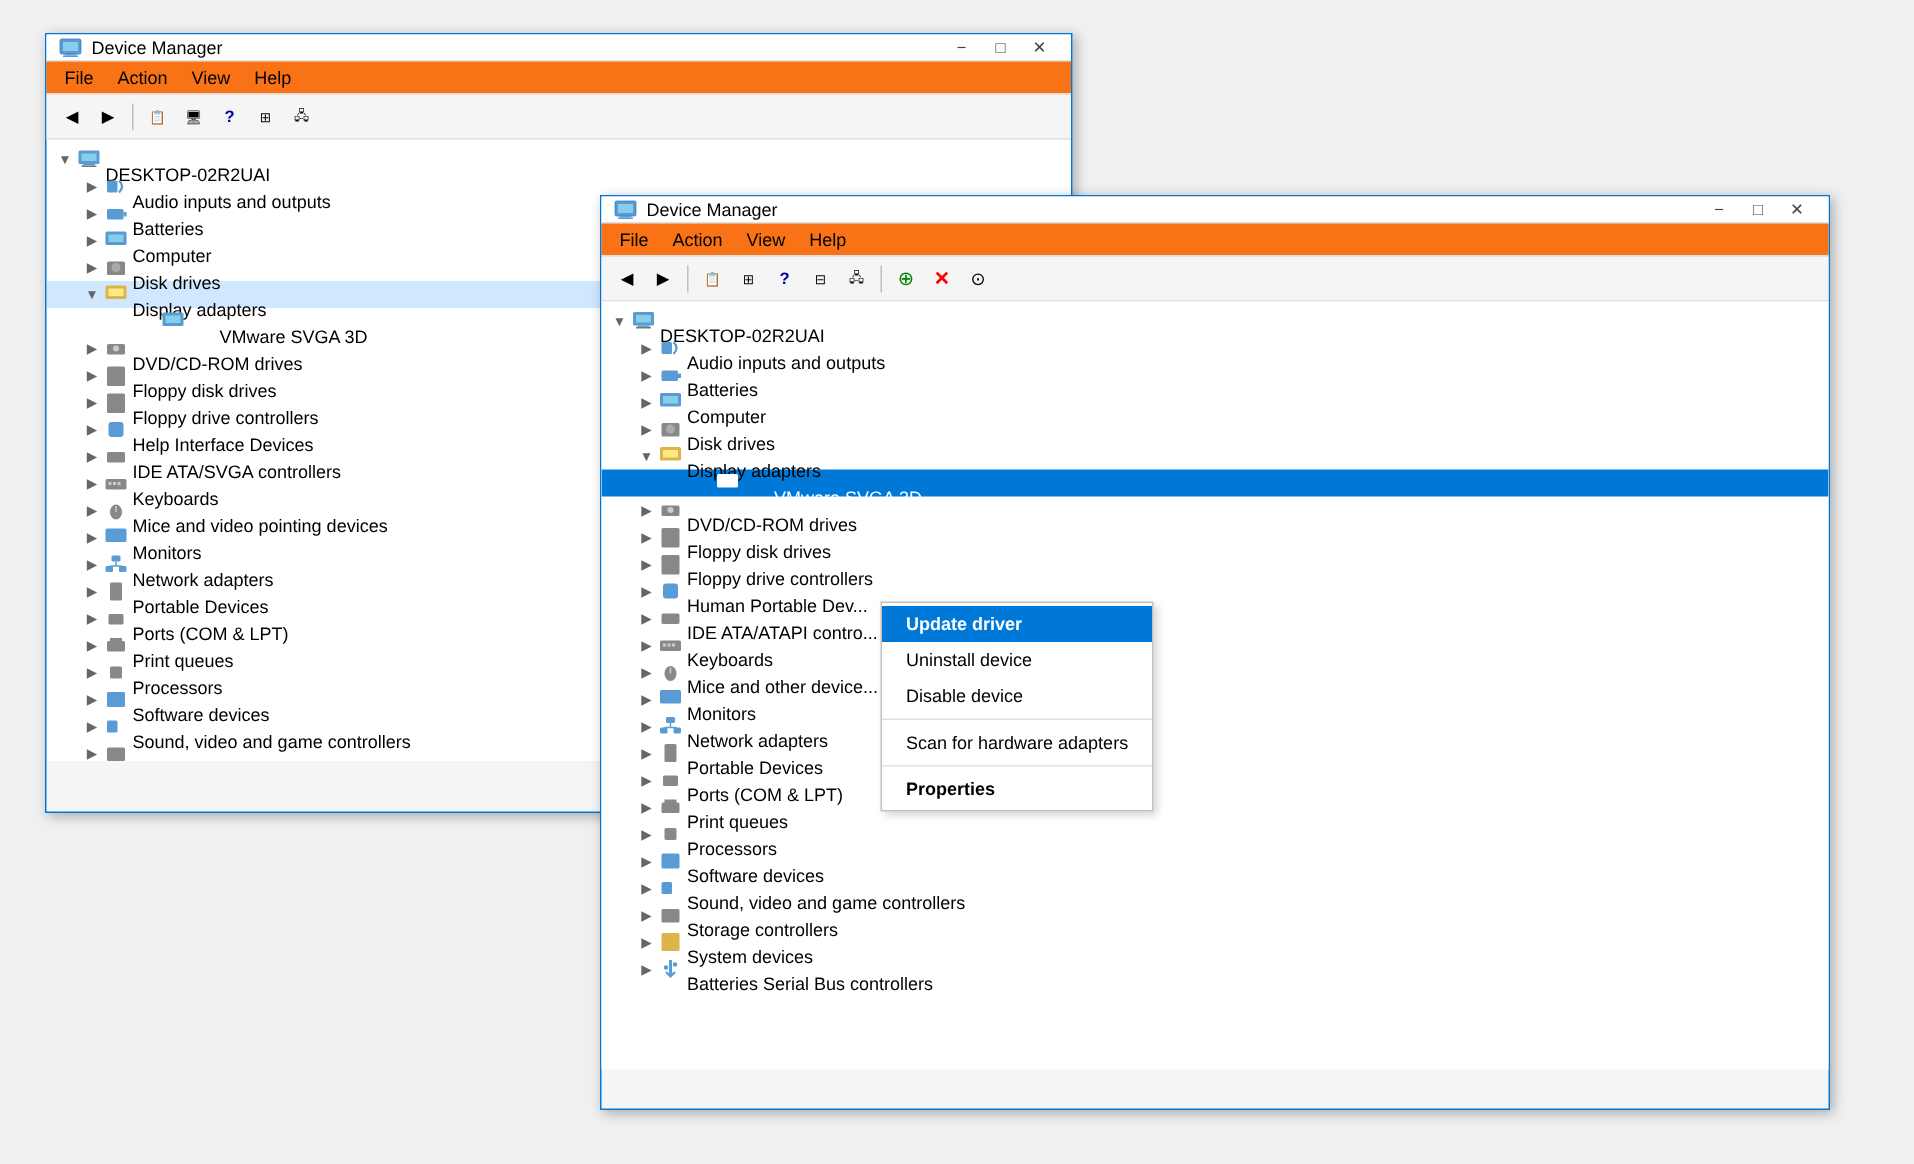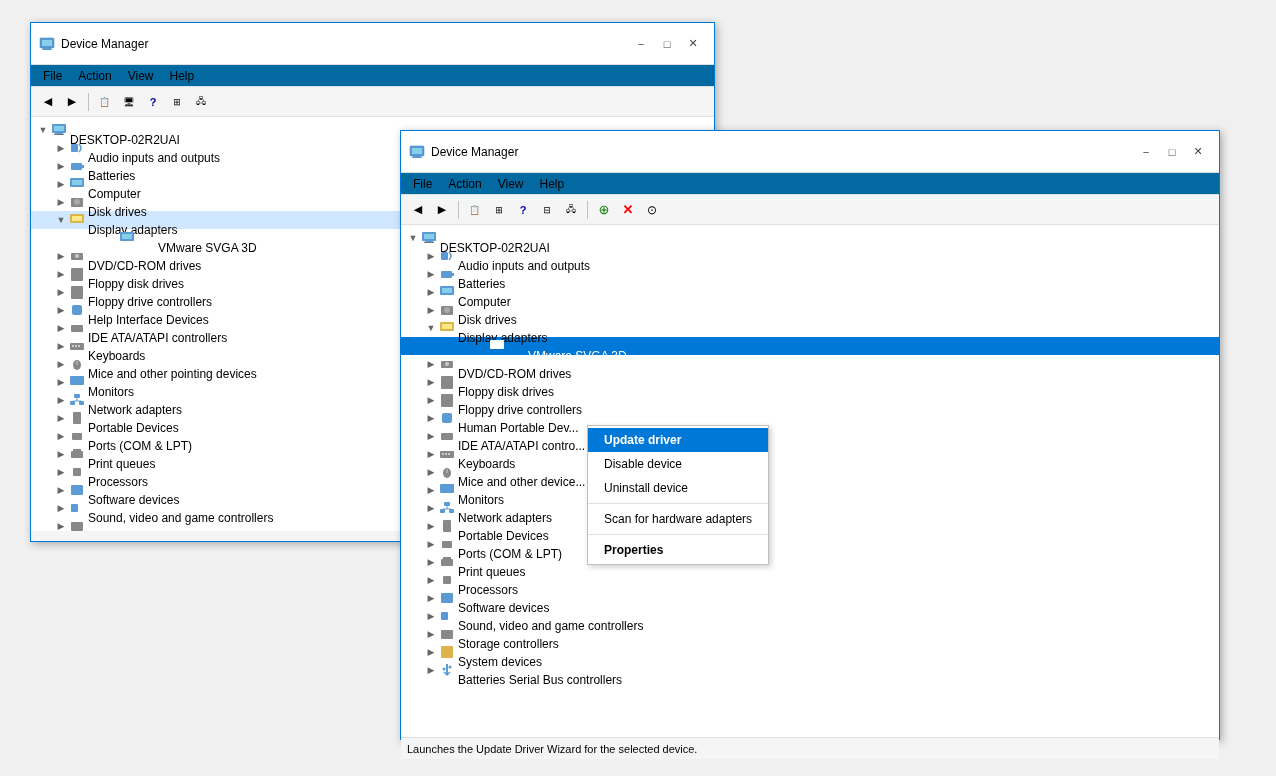--- a/index.html
+++ b/index.html
@@ -21,21 +21,21 @@
       box-shadow: 2px 2px 8px rgba(0,0,0,0.3);
     }
 
     .title-bar {
       background: #ffffff;
       border-bottom: 1px solid #e0e0e0;
       padding: 6px 8px;
       display: flex;
       align-items: center;
       justify-content: space-between;
-      height: 42px;
+      height: 18px;
     }
 
     .title-bar-left {
       display: flex;
       align-items: center;
       gap: 6px;
     }
 
     .title-bar-icon {
       width: 16px;
@@ -60,21 +60,21 @@
       cursor: pointer;
       font-size: 11px;
       display: flex;
       align-items: center;
       justify-content: center;
       color: #444;
     }
 
     
     .menu-bar {
-      background: #0369a1;
+      background: #f97316;
       border-bottom: 1px solid #e0e0e0;
       padding: 2px 4px;
       display: flex;
       gap: 0;
       height: 22px;
       align-items: center;
     }
 
     .menu-item {
       padding: 2px 8px;
@@ -195,21 +195,21 @@
     }
     .context-menu-sep {
       height: 1px;
       background: #e0e0e0;
       margin: 3px 0;
     }
 
     
     .indent-0 { padding-left: 4px; }
     .indent-1 { padding-left: 22px; }
-    .indent-2 { padding-left: 52px; gap: 20px; }
+    .indent-2 { padding-left: 40px; gap: 20px; }
   </style>
 </head>
 <body>
 
 <div class="window" id="window1" style="top:22px; left:30px; width:685px; height:520px;">
 
   <div class="title-bar">
     <div class="title-bar-left">
 
       <svg class="title-bar-icon" viewBox="0 0 16 16" fill="none">
@@ -357,21 +357,21 @@
         </span>
       <span class="tree-label">Help Interface Devices</span>
     </div>
     <div class="tree-item indent-1">
       <span class="tree-expand">▶</span>
       <span class="tree-icon">
           <svg width="16" height="16" viewBox="0 0 16 16">
             <rect x="2" y="5" width="12" height="7" rx="1" fill="#888"></rect>
           </svg>
         </span>
-      <span class="tree-label">IDE ATA/ATAPI controllers</span>
+      <span class="tree-label">IDE ATA/SVGA controllers</span>
     </div>
     <div class="tree-item indent-1">
       <span class="tree-expand">▶</span>
       <span class="tree-icon">
           <svg width="16" height="16" viewBox="0 0 16 16">
             <rect x="1" y="5" width="14" height="7" rx="1" fill="#888"></rect>
             <rect x="3" y="7" width="2" height="2" fill="#ccc"></rect>
             <rect x="6" y="7" width="2" height="2" fill="#ccc"></rect>
             <rect x="9" y="7" width="2" height="2" fill="#ccc"></rect>
           </svg>
@@ -379,21 +379,21 @@
       <span class="tree-label">Keyboards</span>
     </div>
     <div class="tree-item indent-1">
       <span class="tree-expand">▶</span>
       <span class="tree-icon">
           <svg width="16" height="16" viewBox="0 0 16 16">
             <ellipse cx="8" cy="9" rx="4" ry="5" fill="#888"></ellipse>
             <line x1="8" y1="5" x2="8" y2="9" stroke="#ccc" stroke-width="1"></line>
           </svg>
         </span>
-      <span class="tree-label">Mice and other pointing devices</span>
+      <span class="tree-label">Mice and video pointing devices</span>
     </div>
     <div class="tree-item indent-1">
       <span class="tree-expand">▶</span>
       <span class="tree-icon">
           <svg width="16" height="16" viewBox="0 0 16 16">
             <rect x="1" y="2" width="14" height="9" rx="1" fill="#5b9bd5"></rect>
           </svg>
         </span>
       <span class="tree-label">Monitors</span>
     </div>
@@ -774,26 +774,23 @@
               <circle cx="5" cy="7" r="1.5" fill="#5b9bd5"></circle>
               <circle cx="11" cy="5" r="1.5" fill="#5b9bd5"></circle>
             </svg>
           </span>
         <span class="tree-label">Batteries Serial Bus controllers</span>
       </div>
     </div>
 
     <div class="context-menu" style="position: absolute; top: 200px; left: 186px;">
       <div class="context-menu-item highlighted">Update driver</div>
+      <div class="context-menu-item">Uninstall device</div>
       <div class="context-menu-item">Disable device</div>
-      <div class="context-menu-item">Uninstall device</div>
       <div class="context-menu-sep"></div>
       <div class="context-menu-item">Scan for hardware adapters</div>
       <div class="context-menu-sep"></div>
       <div class="context-menu-item" style="font-weight:bold;">Properties</div>
     </div>
 
   </div>
 
-  <div class="status-bar">
-    <span>Launches the Update Driver Wizard for the selected device.</span>
-  </div>
 </div>
 
 </body></html>

